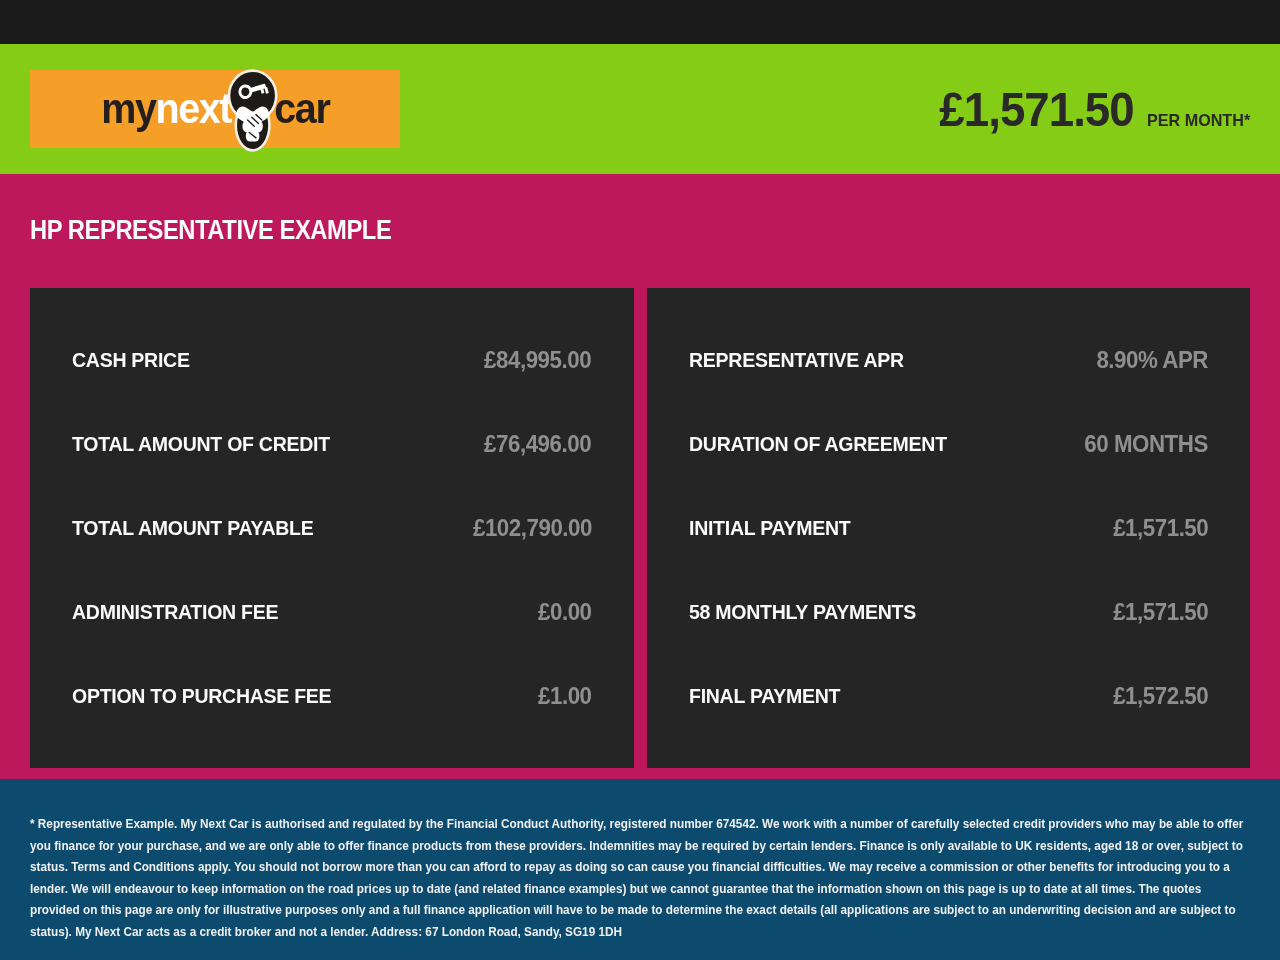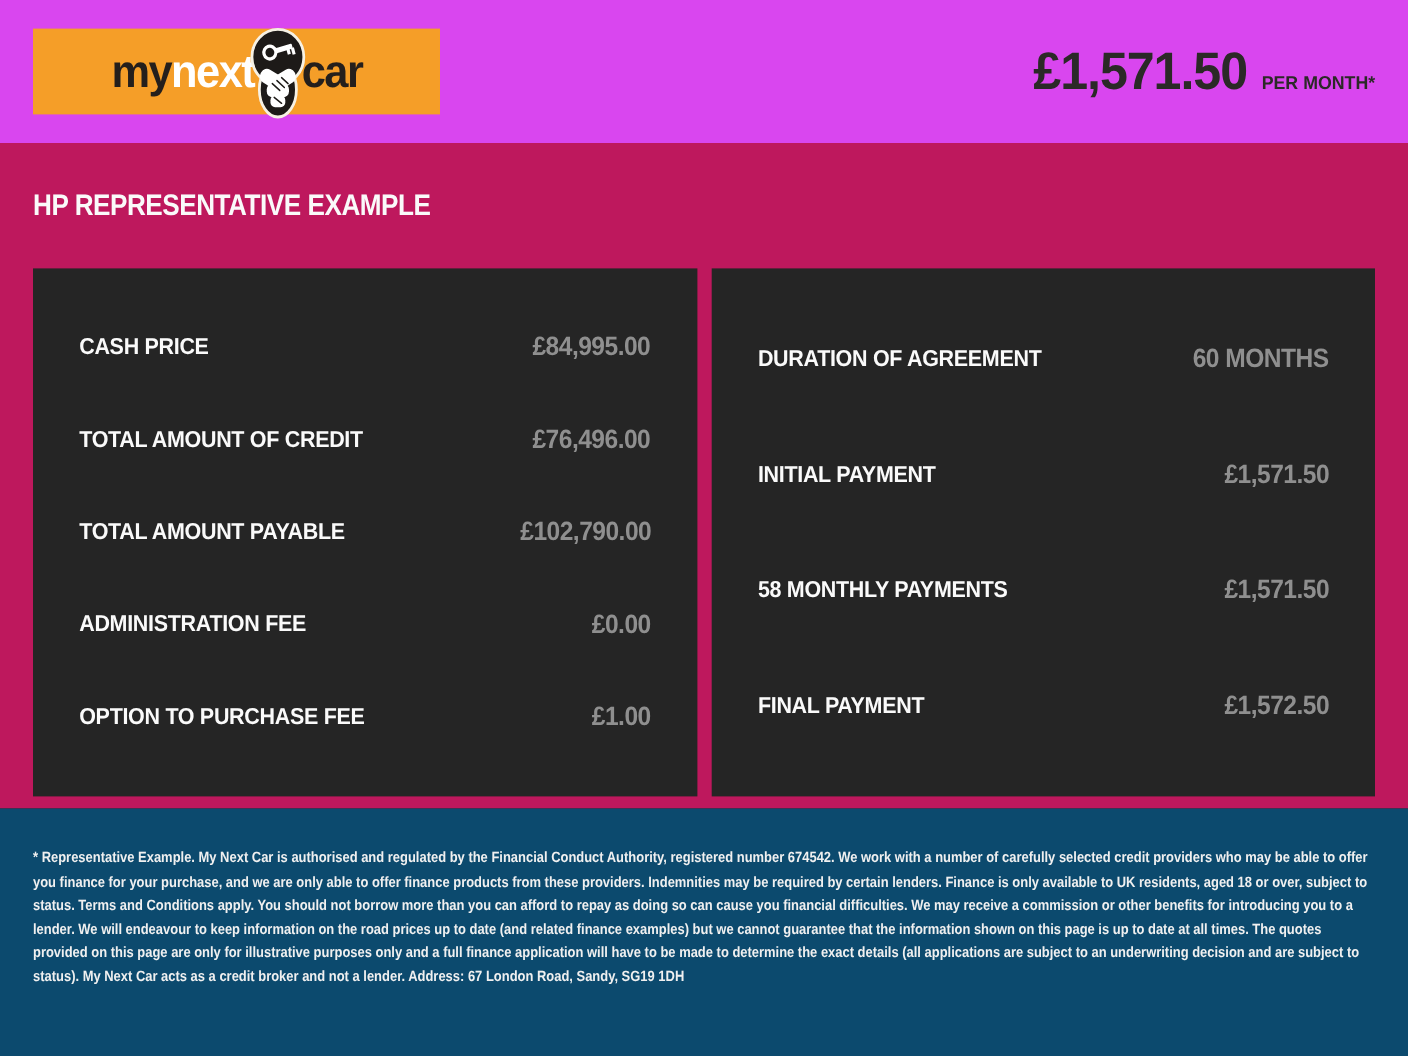--- a/index.html
+++ b/index.html
@@ -5,23 +5,24 @@
   * { margin:0; padding:0; box-sizing:border-box; }
   html,body { width:1280px; height:960px; overflow:hidden; }
   body {
     font-family:"Liberation Sans", sans-serif;
     font-weight:bold;
     background:#1b1b1b;
   }
 
   
   .header {
-    height:130px; background:#d946ef;
+    height:130px; background:#84cc16;
     display:flex; align-items:center; justify-content:space-between;
     padding:0 30px;
+    margin-top:44px;
   }
   .logo-panel {
     width:370px; height:78px; background:#f59e28;
     display:flex; align-items:center; justify-content:center;
     cursor:pointer;
   }
   .logo-text {
     font-size:42px; letter-spacing:-1.5px; line-height:1;
     transform:scaleX(0.94); transform-origin:center;
     display:flex; align-items:center;
@@ -131,20 +132,24 @@
         <span class="row-value">£0.00</span>
       </div>
       <div class="row">
         <span class="row-label">OPTION TO PURCHASE FEE</span>
         <span class="row-value">£1.00</span>
       </div>
     </div>
 
     <div class="panel">
       <div class="row">
+        <span class="row-label">REPRESENTATIVE APR</span>
+        <span class="row-value">8.90% APR</span>
+      </div>
+      <div class="row">
         <span class="row-label">DURATION OF AGREEMENT</span>
         <span class="row-value">60 MONTHS</span>
       </div>
       <div class="row">
         <span class="row-label">INITIAL PAYMENT</span>
         <span class="row-value">£1,571.50</span>
       </div>
       <div class="row">
         <span class="row-label">58 MONTHLY PAYMENTS</span>
         <span class="row-value">£1,571.50</span>

